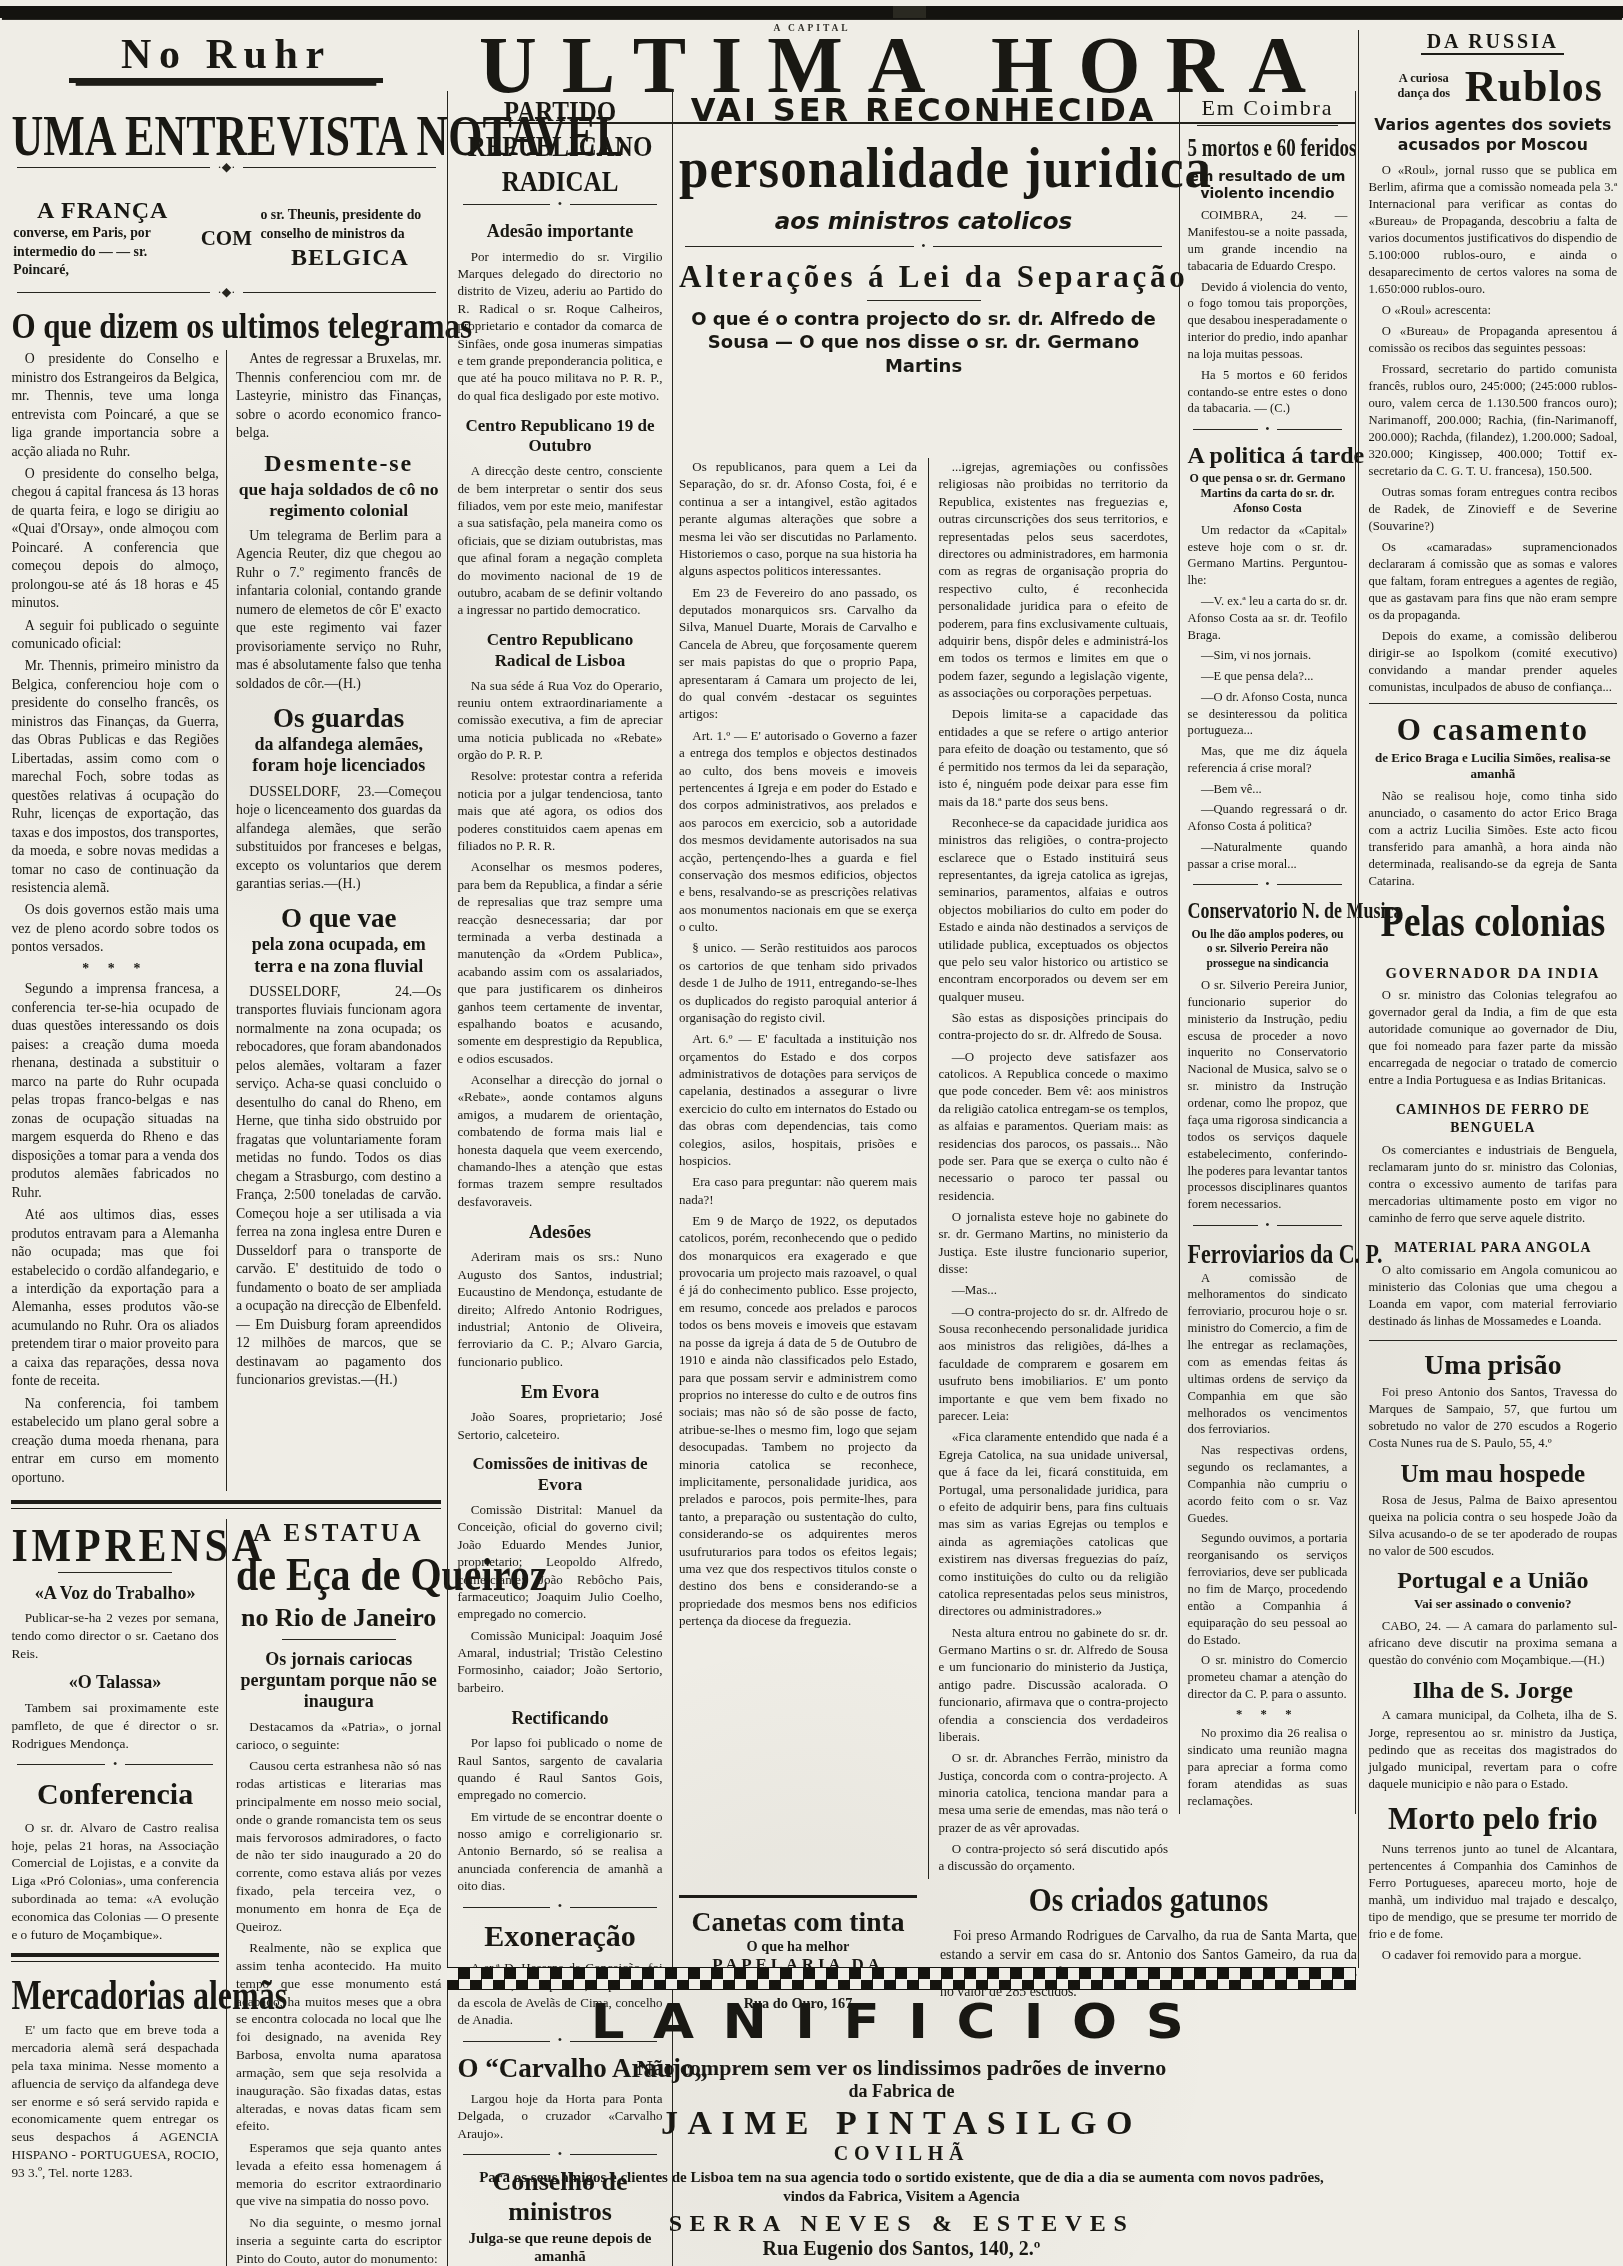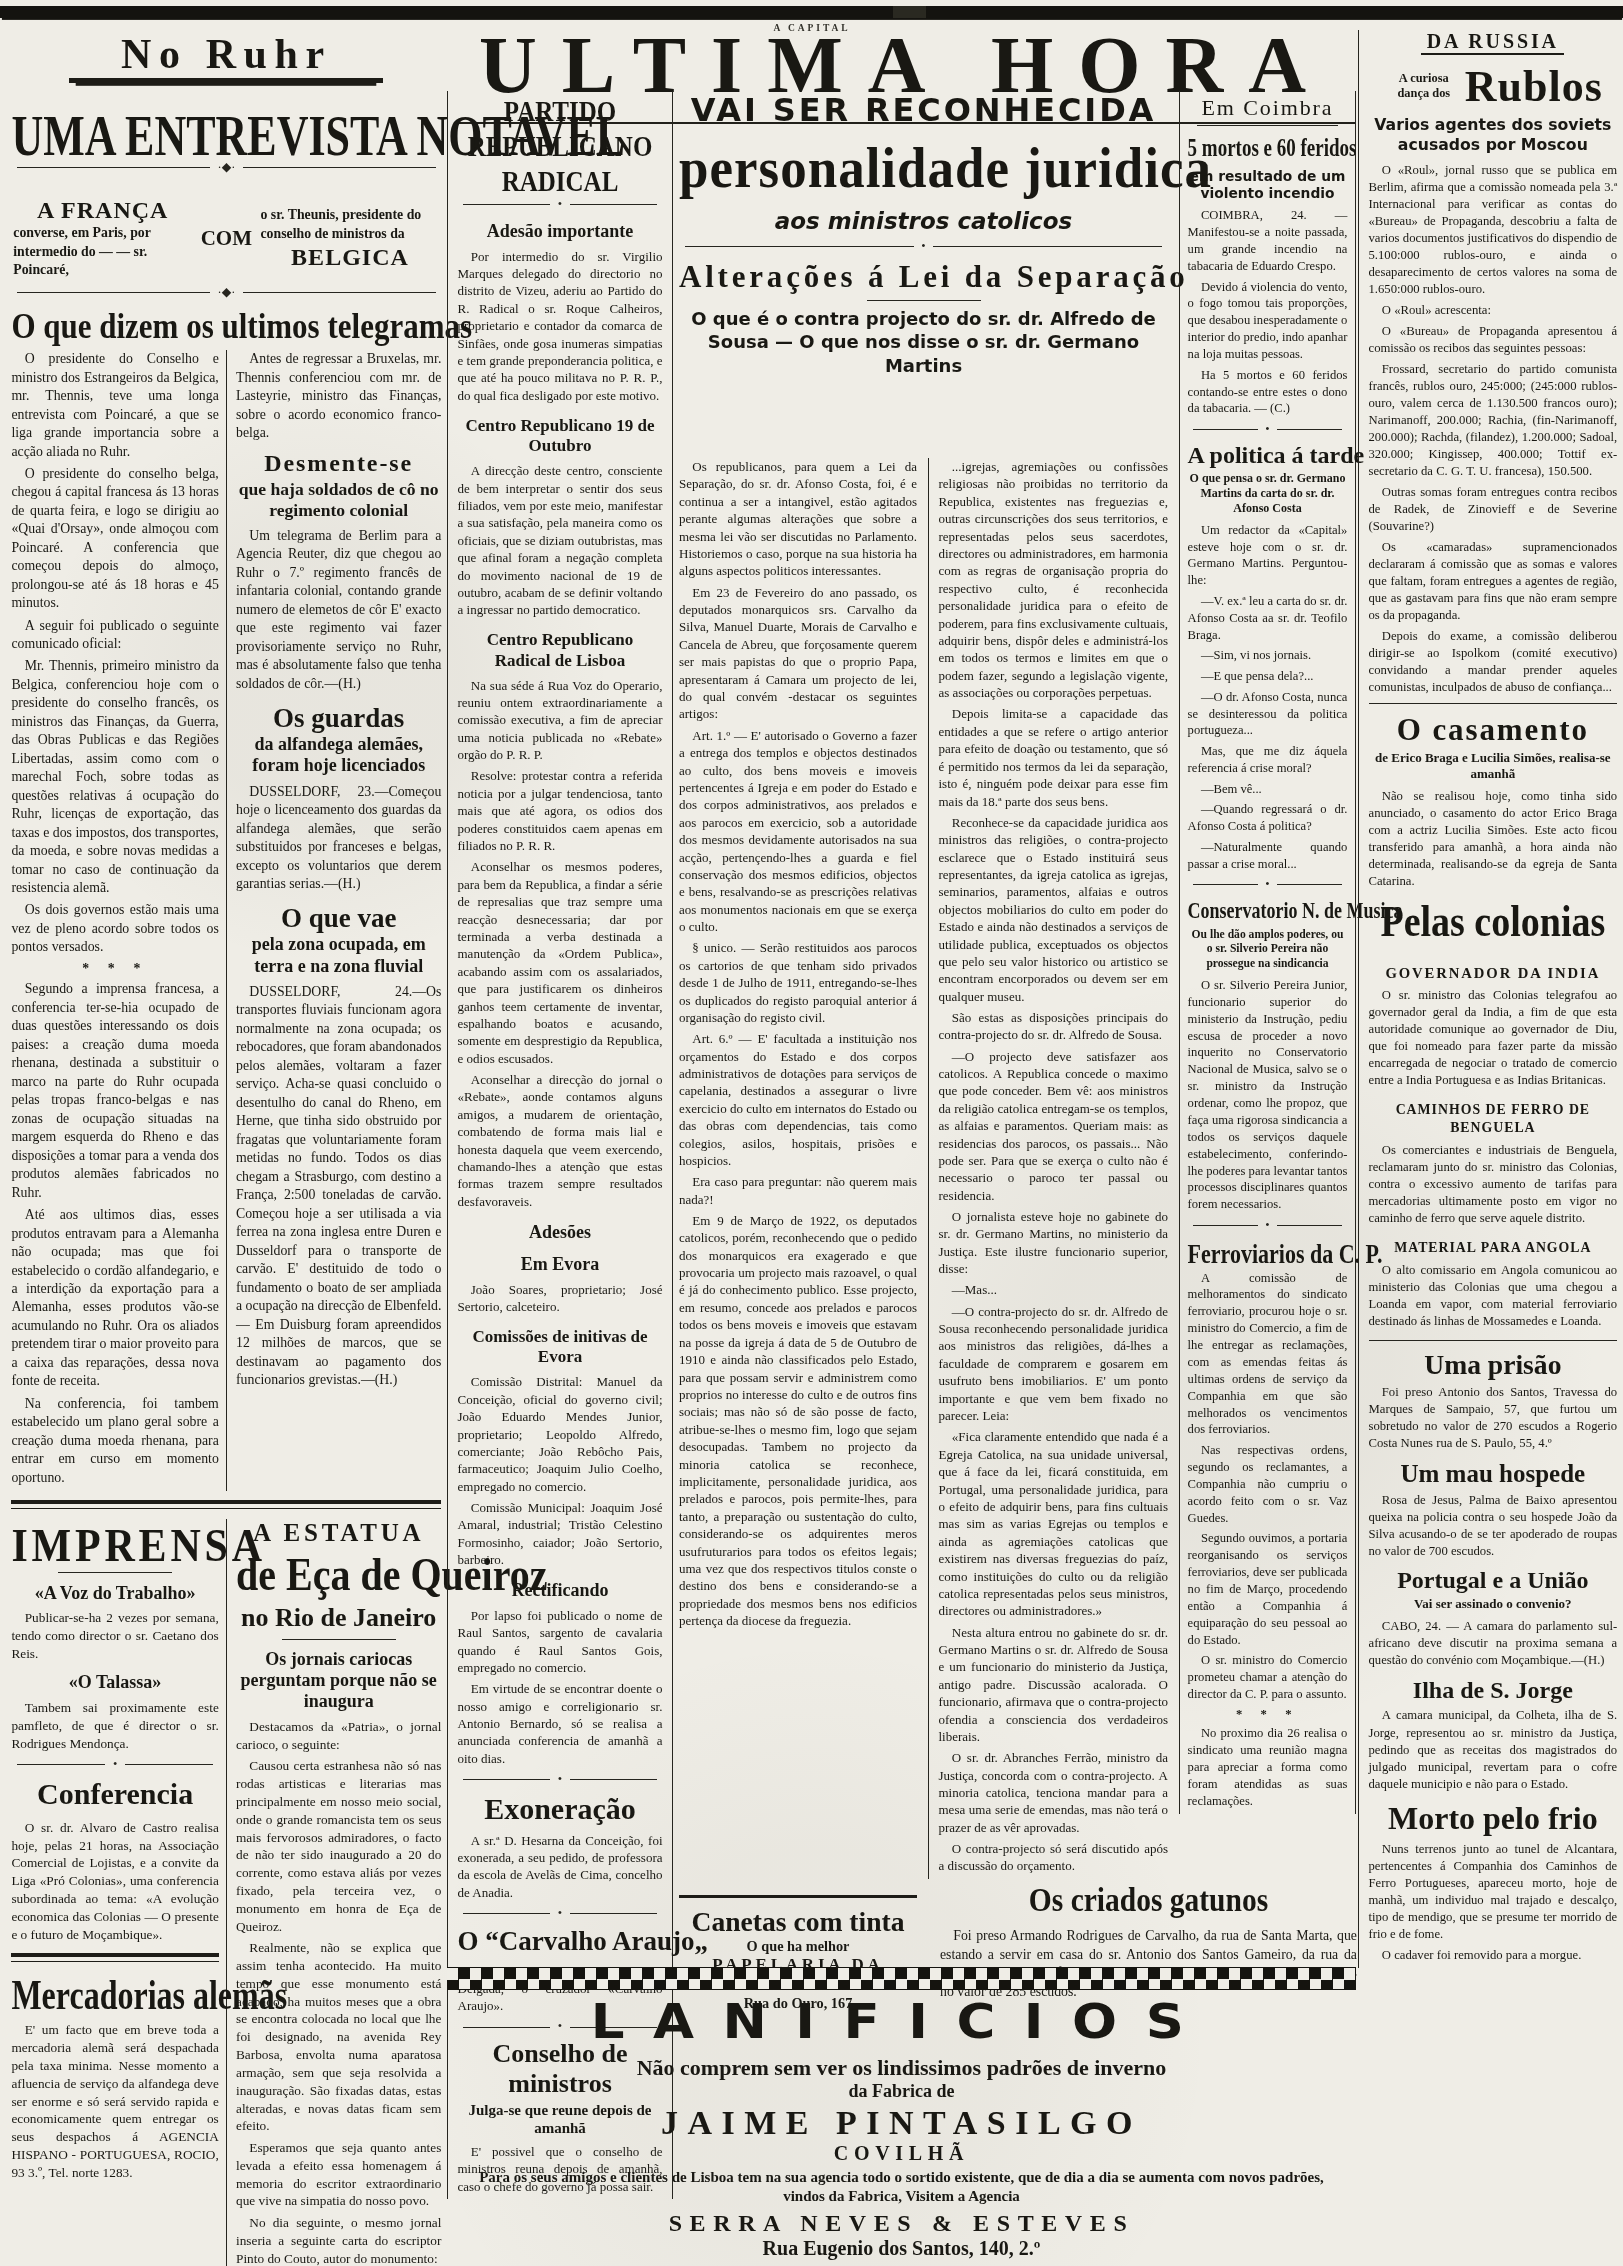--- a/index.html
+++ b/index.html
@@ -281,20 +281,23 @@
         <p>A direcção deste centro, consciente de bem interpretar o sentir dos seus filiados, vem por este meio, manifestar a sua satisfação, pela maneira como os oficiais, que se diziam outubristas, mas que afinal foram a negação completa do movimento nacional de 19 de outubro, acabam de se definir voltando a ingressar no partido democratico.</p>
       </div>
     <div class="h-c3b">Centro Republicano Radical de Lisboa</div>
     <div class="bodytext">
         <p>Na sua séde á Rua Voz do Operario, reuniu ontem extraordinariamente a comissão executiva, a fim de apreciar uma noticia publicada no «Rebate» orgão do P. R. P.</p>
         <p>Resolve: protestar contra a referida noticia por a julgar tendenciosa, tanto mais que até agora, os odios dos poderes constituidos caem apenas em filiados no P. R. R.</p>
         <p>Aconselhar os mesmos poderes, para bem da Republica, a findar a série de represalias que traz sempre uma reacção desnecessaria; dar por terminada a verba destinada a manutenção da «Ordem Publica», acabando assim com os assalariados, que para justificarem os dinheiros ganhos teem certamente de inventar, espalhando boatos e acusando, somente em desprestigio da Republica, e odios escusados.</p>
         <p>Aconselhar a direcção do jornal o «Rebate», aonde contamos alguns amigos, a mudarem de orientação, combatendo de forma mais lial e honesta daquela que veem exercendo, chamando-lhes a atenção que estas formas trazem sempre resultados desfavoraveis.</p>
       </div>
     <div class="h-c3a">Adesões</div>
+    <div class="bodytext">
+        <p>Aderiram mais os srs.: Nuno Augusto dos Santos, industrial; Eucaustino de Mendonça, estudante de direito; Alfredo Antonio Rodrigues, industrial; Antonio de Oliveira, ferroviario da C. P.; Alvaro Garcia, funcionario publico.</p>
+      </div>
     <div class="h-c3a">Em Evora</div>
     <div class="bodytext">
         <p>João Soares, proprietario; José Sertorio, calceteiro.</p>
       </div>
     <div class="h-c3b">Comissões de initivas de Evora</div>
     <div class="bodytext">
         <p>Comissão Distrital: Manuel da Conceição, oficial do governo civil; João Eduardo Mendes Junior, proprietario; Leopoldo Alfredo, comerciante; João Rebôcho Pais, farmaceutico; Joaquim Julio Coelho, empregado no comercio.</p>
         <p>Comissão Municipal: Joaquim José Amaral, industrial; Tristão Celestino Formosinho, caiador; João Sertorio, barbeiro.</p>
       </div>
     <div class="h-c3a">Rectificando</div>
@@ -458,21 +461,21 @@
     <div class="h-caps">MATERIAL PARA ANGOLA</div>
     <div class="bodytext">
         <p>O alto comissario em Angola comunicou ao ministerio das Colonias que uma chegou a Loanda em vapor, com material ferroviario destinado ás linhas de Mossamedes e Loanda.</p>
       </div>
     <div class="h-pris">Uma prisão</div>
     <div class="bodytext">
         <p>Foi preso Antonio dos Santos, Travessa do Marques de Sampaio, 57, que furtou um sobretudo no valor de 270 escudos a Rogerio Costa Nunes rua de S. Paulo, 55, 4.º</p>
       </div>
     <div class="h-hosp">Um mau hospede</div>
     <div class="bodytext">
-        <p>Rosa de Jesus, Palma de Baixo apresentou queixa na policia contra o seu hospede João da Silva acusando-o de se ter apoderado de roupas no valor de 700 escudos.</p>
+        <p>Rosa de Jesus, Palma de Baixo apresentou queixa na policia contra o seu hospede João da Silva acusando-o de se ter apoderado de roupas no valor de 500 escudos.</p>
       </div>
     <div class="h-uni">Portugal e a União</div>
     <div class="h-uni-sub">Vai ser assinado o convenio?</div>
     <div class="bodytext">
         <p>CABO, 24. — A camara do parlamento sul-africano deve discutir na proxima semana a questão do convénio com Moçambique.—(H.)</p>
       </div>
     <div class="h-jorge">Ilha de S. Jorge</div>
     <div class="bodytext">
         <p>A camara municipal, da Colheta, ilha de S. Jorge, representou ao sr. ministro da Justiça, pedindo que as receitas dos magistrados do julgado municipal, revertam para o cofre daquele municipio e não para o Estado.</p>
       </div>

